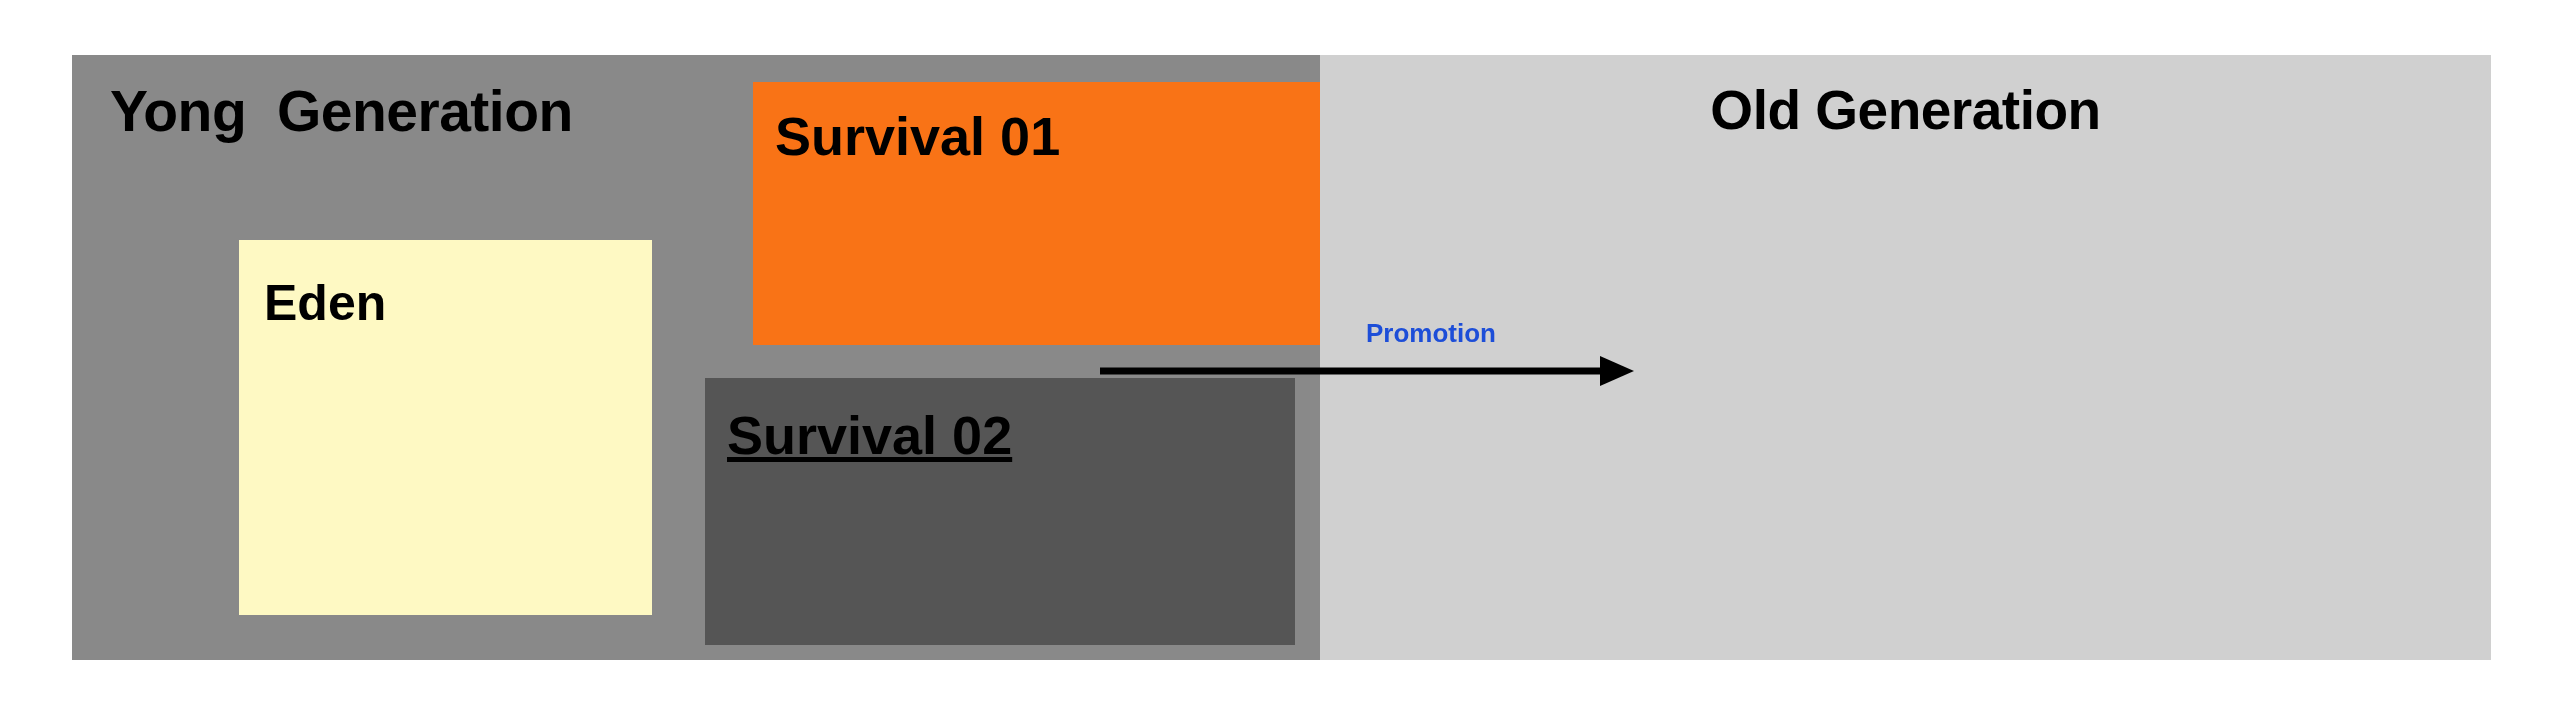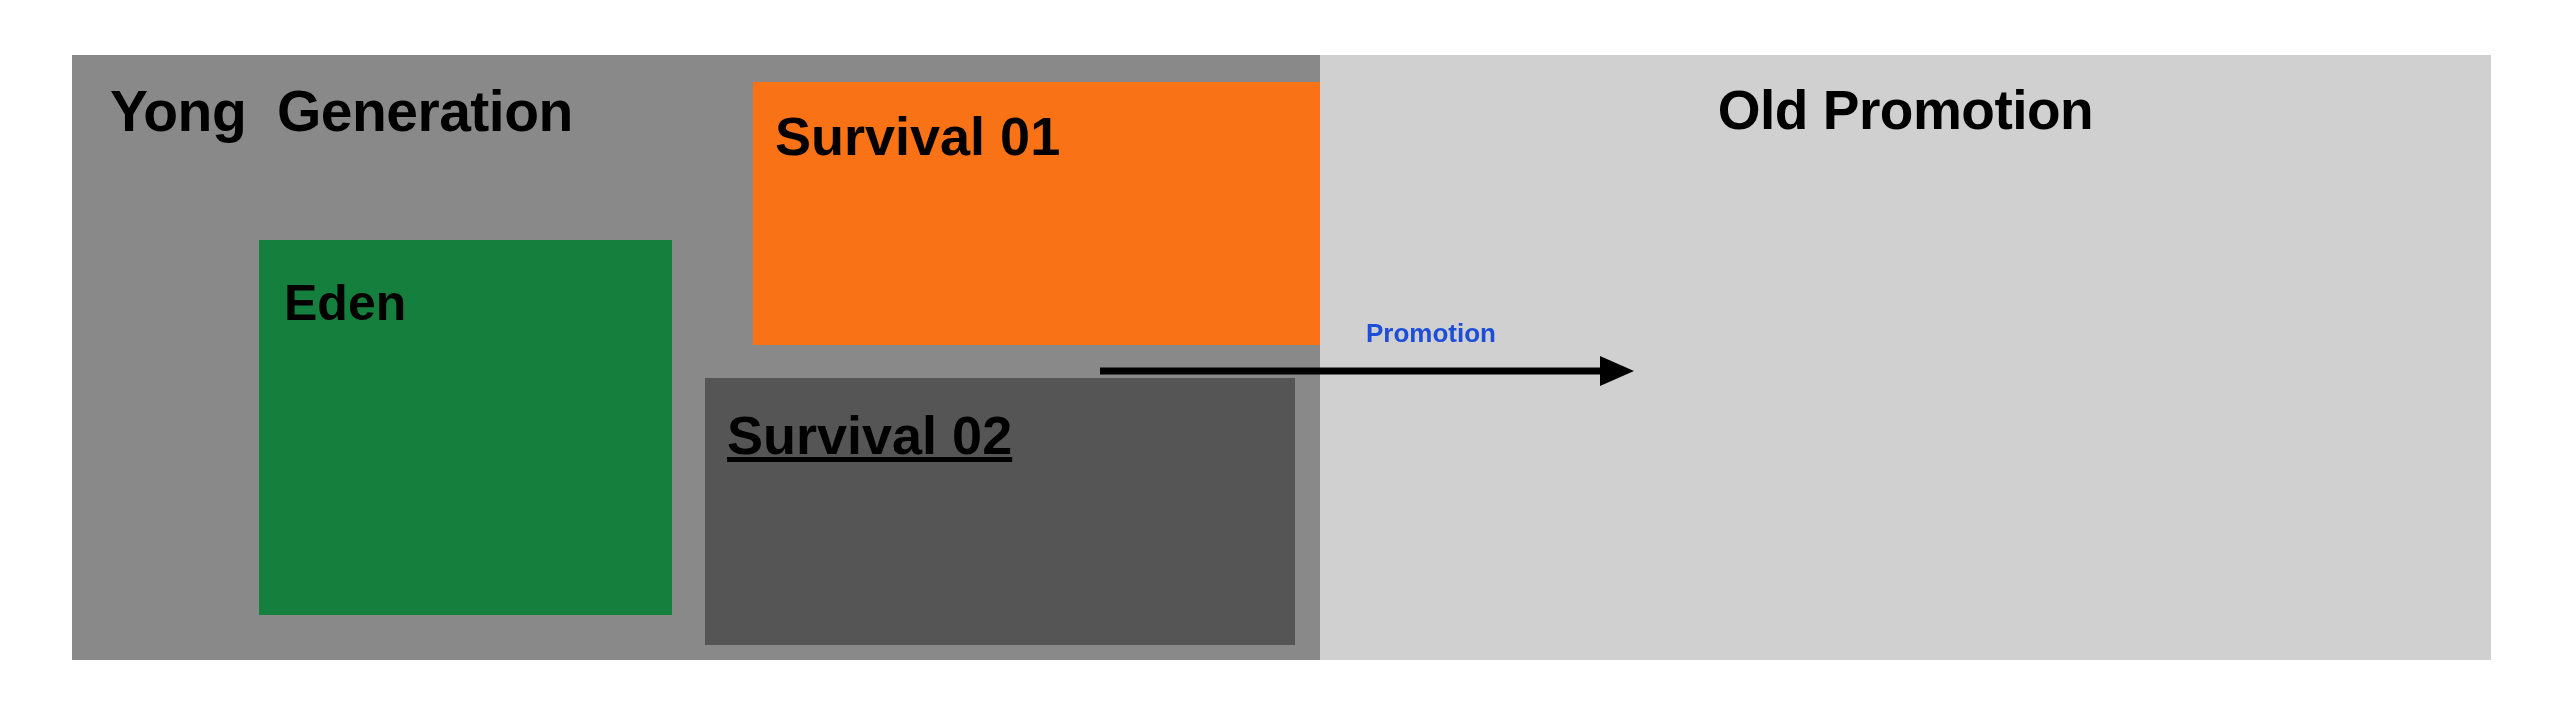--- a/index.html
+++ b/index.html
@@ -75,22 +75,21 @@
     font-family: "Liberation Sans", sans-serif;
     line-height: 1;
     white-space: pre;
   }
 
   #eden-box {
     left: 167px;
     top: 185px;
     width: 413px;
     height: 375px;
-    background: #15803d;
-    margin-left: 20px;
+    background: #fef9c3;
   }
   #eden-box .region-label {
     left: 25px;
     top: 38px;
     font-size: 50px;
   }
 
   #survival-01-box {
     left: 633px;
     top: 27px;
@@ -157,21 +156,21 @@
       <span class="region-label">Survival 01</span>
     </div>
 
     <div class="region-box" id="survival-02-box">
       <span class="region-label">Survival 02</span>
     </div>
 
   </div>
 
   <div class="panel" id="old-generation-panel">
-    <div class="panel-title" id="old-generation-title">Old Promotion</div>
+    <div class="panel-title" id="old-generation-title">Old Generation</div>
   </div>
 
   <svg id="promotion-arrow" viewBox="0 0 534 38">
     <line x1="0" y1="19" x2="505" y2="19" stroke="#000000" stroke-width="7"></line>
     <polygon points="500,4 534,19 500,34" fill="#000000"></polygon>
   </svg>
 
   <div id="promotion-label">Promotion</div>
 
 </div>

